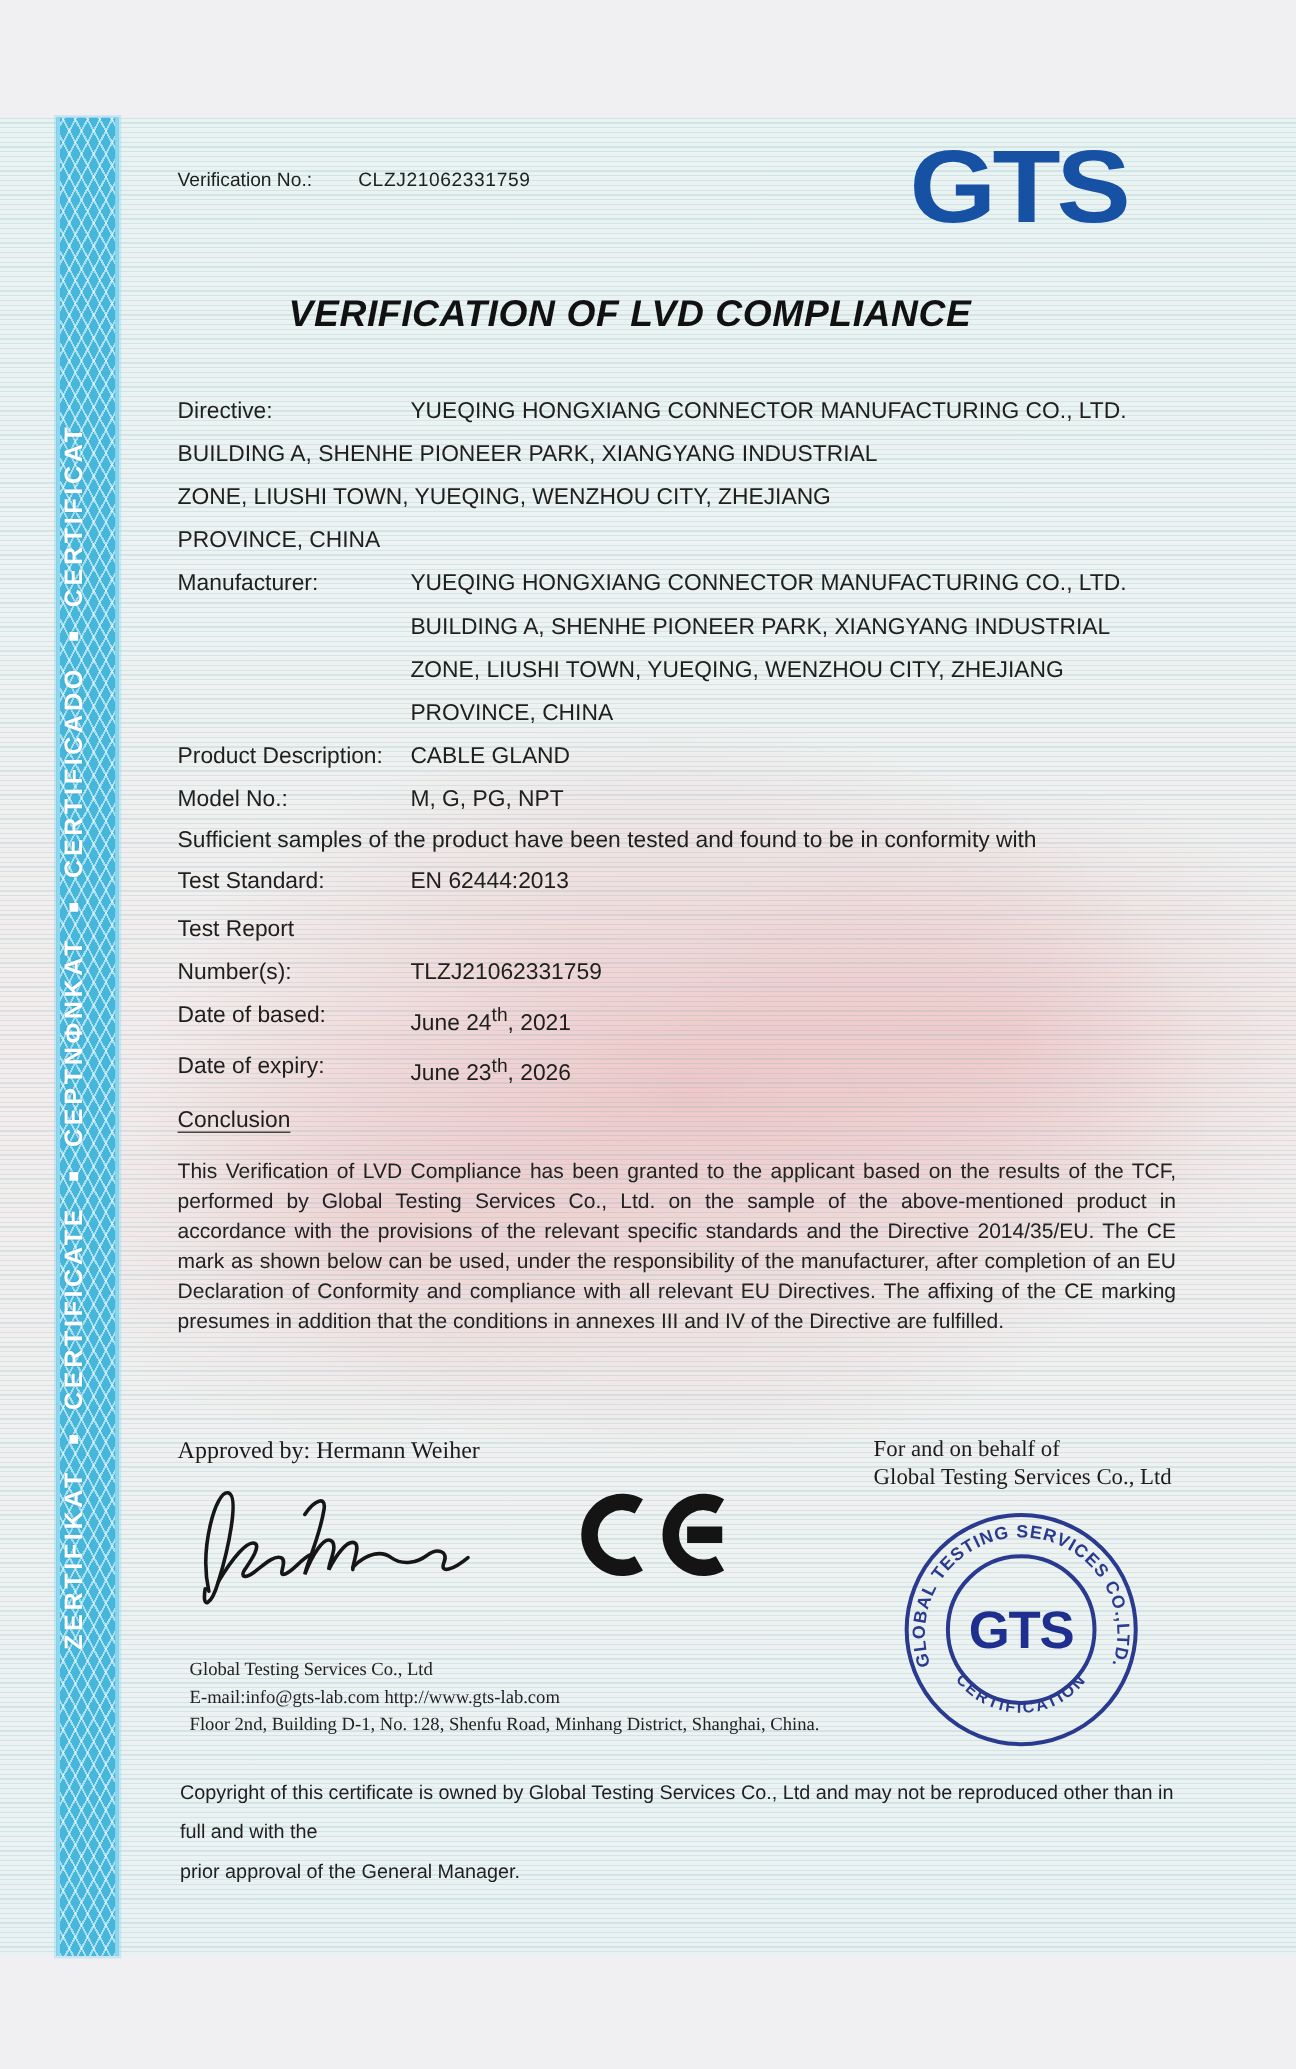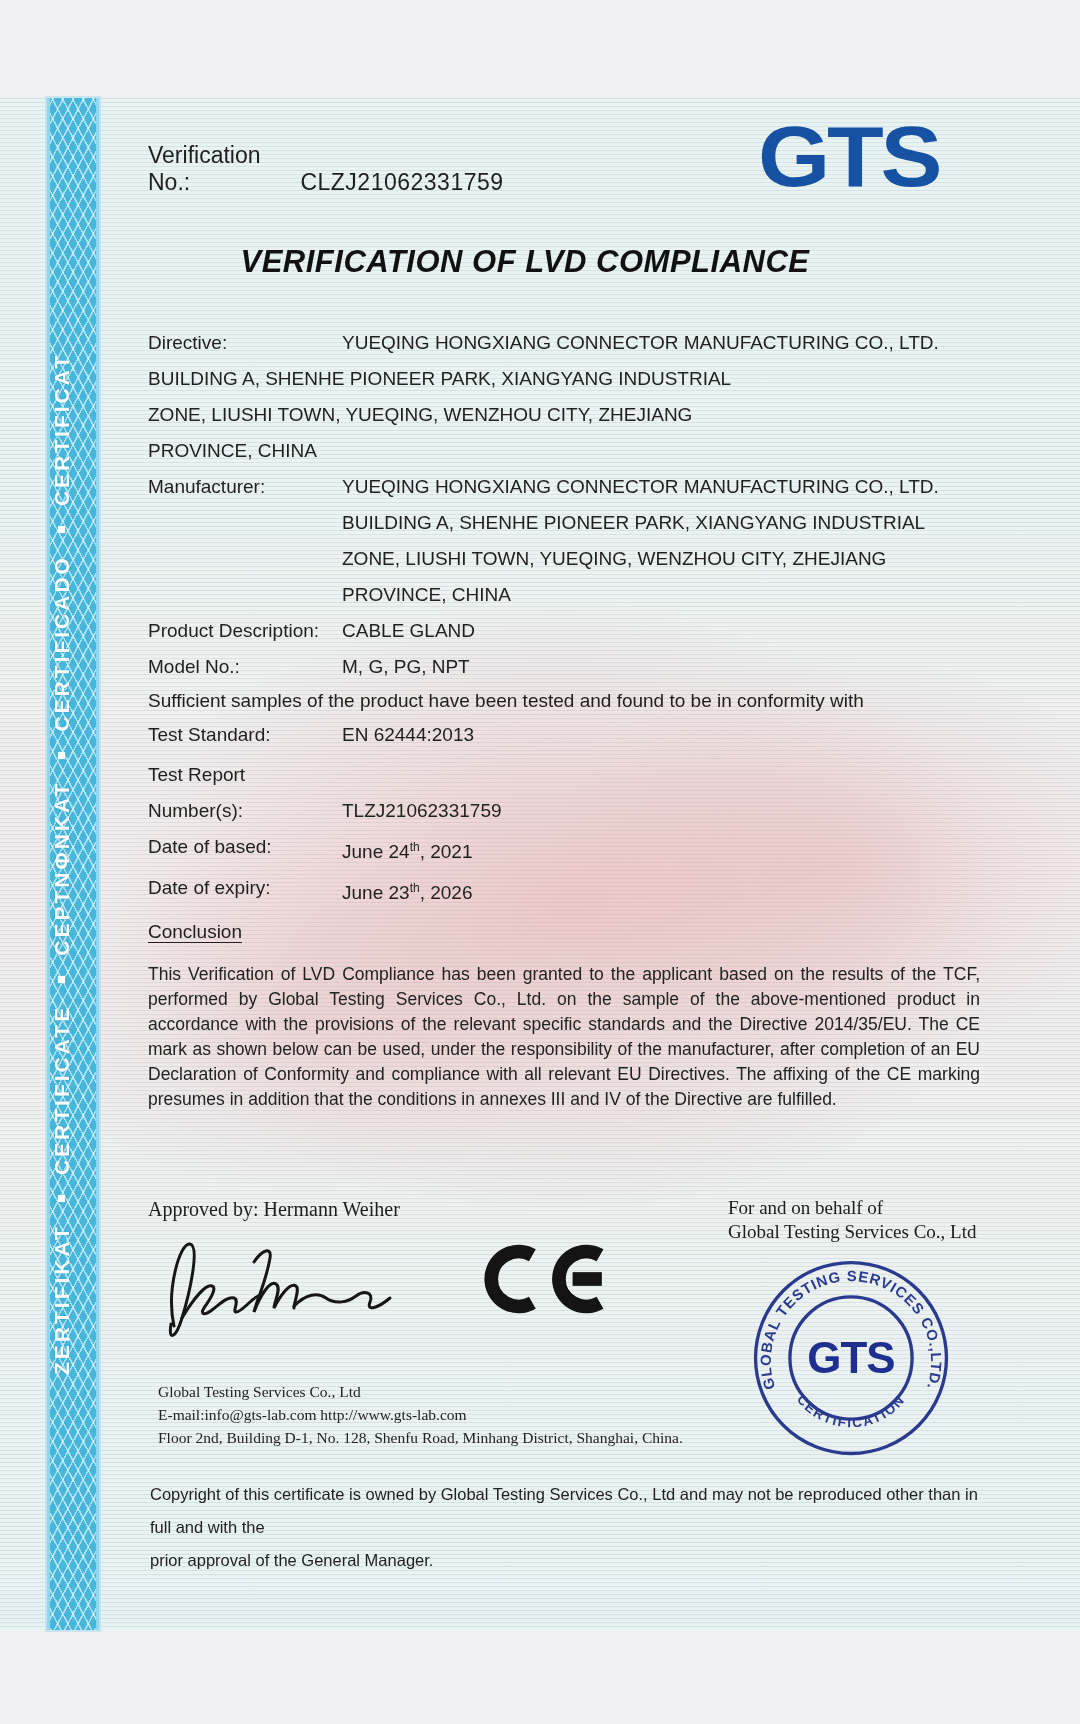--- a/index.html
+++ b/index.html
@@ -35,21 +35,21 @@
     position:absolute; inset:0;
     writing-mode:vertical-rl; transform:rotate(180deg);
     text-align:center;
     color:#ffffff; font-weight:bold; font-size:21px; letter-spacing:3px;
     height:100%; width:100%;
     text-shadow:0 0 2px rgba(30,140,175,.6);
     white-space:nowrap;
   }
   .band-sep { font-size:15px; letter-spacing:0; margin:16px 0; display:inline-block; }
   
-  .hdr-row { position:absolute; top:44px; left:148px; font-size:23px; }
+  .hdr-row { position:absolute; top:44px; left:148px; font-size:16px; }
   .hdr-row .lbl { display:inline-block; width:138px; }
   .hdr-row .val { display:inline-block; margin-left:8px; letter-spacing:.5px; }
   .logo {
     position:absolute; top:18px; left:758px; width:186px; height:80px;
     font-weight:900; font-size:86px; line-height:80px; letter-spacing:-3px;
     color:#1751a3; transform:scaleX(1.08); transform-origin:left;
     font-family:"Liberation Sans", sans-serif;
   }
   .title {
     position:absolute; top:146px; left:100px; right:130px;
@@ -58,21 +58,21 @@
   }
   
   .content { position:absolute; top:227px; left:148px; width:832px; font-size:19px; }
   .row { display:flex; min-height:36px; line-height:36px; }
   .row .lbl { width:194px; flex:0 0 194px; }
   .row .val { flex:1; }
   .val-line { line-height:36px; }
   .fullrow { line-height:32px; min-height:32px; }
   .gap-sm { margin-top:4px; }
   .conclusion-lbl { text-decoration:underline; text-underline-offset:4px; margin-top:2px; }
-  sup { font-size:12px; }
+  sup { font-size:16px; }
   .para {
     margin-top:12px; text-align:justify; font-size:17.5px; line-height:25px; color:#222;
   }
   
   .approved {
     position:absolute; top:1100px; left:148px;
     font-family:"Liberation Serif", serif; font-size:20px; color:#1c1c1c;
   }
   .behalf {
     position:absolute; top:1098px; left:728px;

